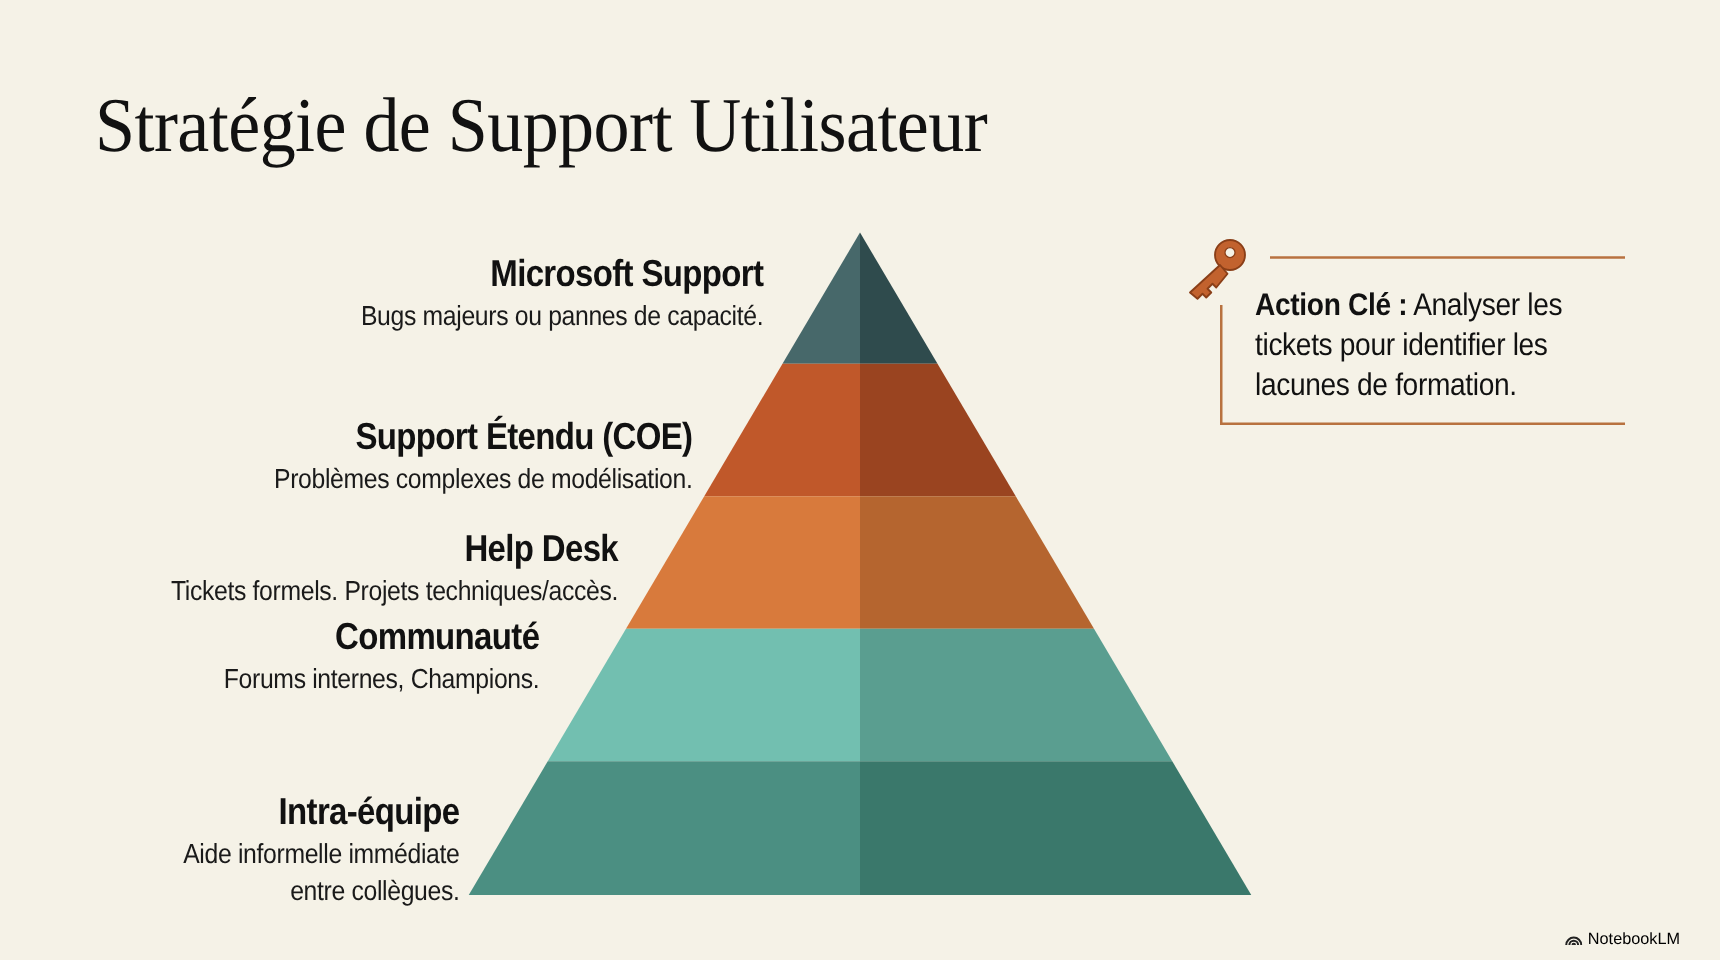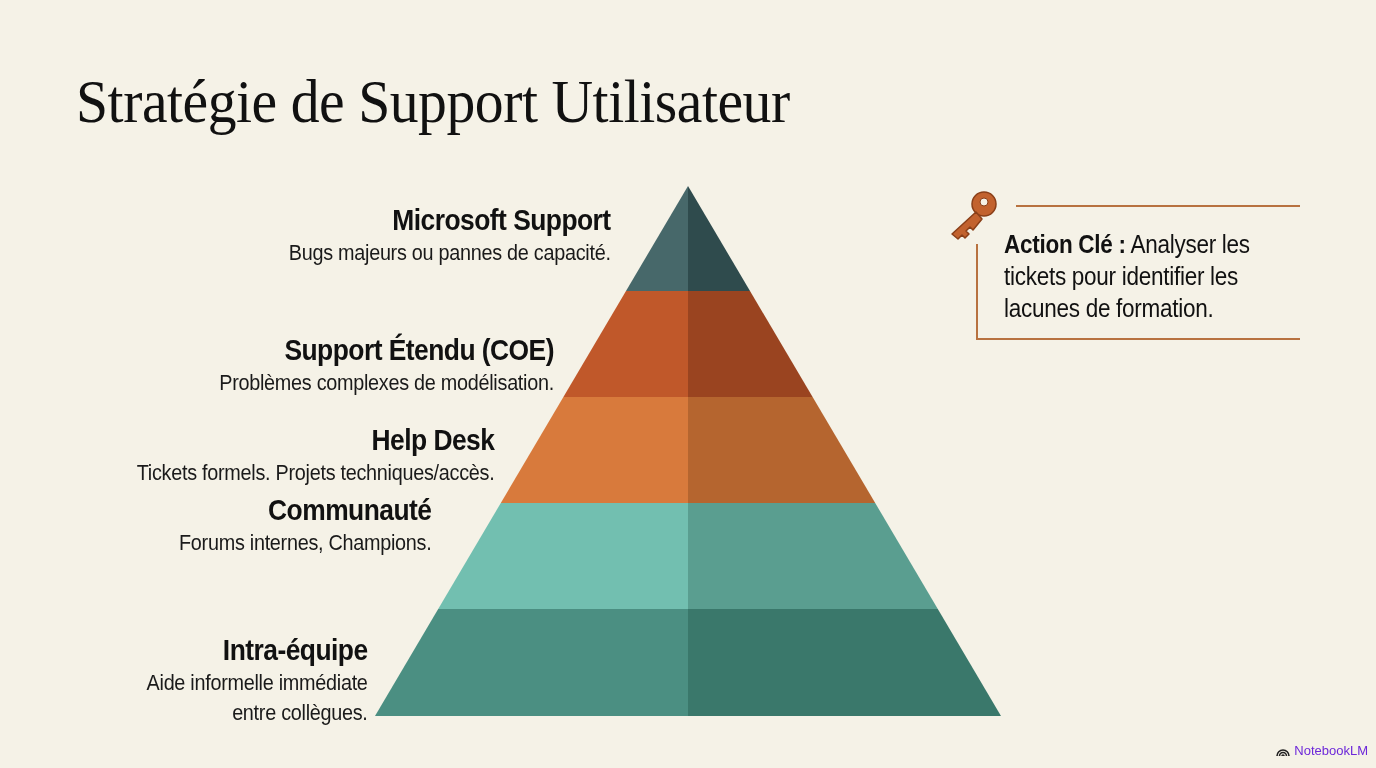--- a/index.html
+++ b/index.html
@@ -5,21 +5,21 @@
   html, body { margin:0; padding:0; }
   body { width:1376px; height:768px; background:#f5f2e7; position:relative; overflow:hidden; font-family:"Liberation Sans", sans-serif; color:#111; }
   .title { position:absolute; left:76px; top:66px; font-family:"Liberation Serif", serif; font-size:62px; font-weight:400; letter-spacing:-0.5px; color:#111; margin:0; transform:scaleX(0.93); transform-origin:left; }
   .pyramid { position:absolute; left:0; top:0; }
   .label { position:absolute; text-align:right; }
   .label .h { font-weight:700; font-size:30px; line-height:36px; letter-spacing:-0.6px; transform:scaleX(0.88); transform-origin:right; display:block; }
   .label .d { font-size:22px; line-height:30px; letter-spacing:-0.3px; transform:scaleX(0.9); transform-origin:right; display:block; color:#1a1a1a; }
   .callout { position:absolute; left:946px; top:188px; width:360px; height:160px; }
   .callout .text { position:absolute; left:58px; top:40px; font-size:25px; line-height:32px; width:300px; transform:scaleX(0.9); transform-origin:left; letter-spacing:-0.3px; }
   .callout .text b { font-weight:700; }
-  .brand { position:absolute; right:8px; bottom:10px; font-size:13px; display:flex; align-items:center; gap:4px; color:#6d28d9; }
+  .brand { position:absolute; right:32px; bottom:10px; font-size:13px; display:flex; align-items:center; gap:4px; color:#000000; }
 </style>
 </head>
 <body>
 
 <h1 class="title">Stratégie de Support Utilisateur</h1>
 
 <svg class="pyramid" width="1376" height="768">
 
   <g id="layers">
       <polygon points="688,186 688,186 688,291 625.9905660377358,291" fill="#47686a"></polygon>

